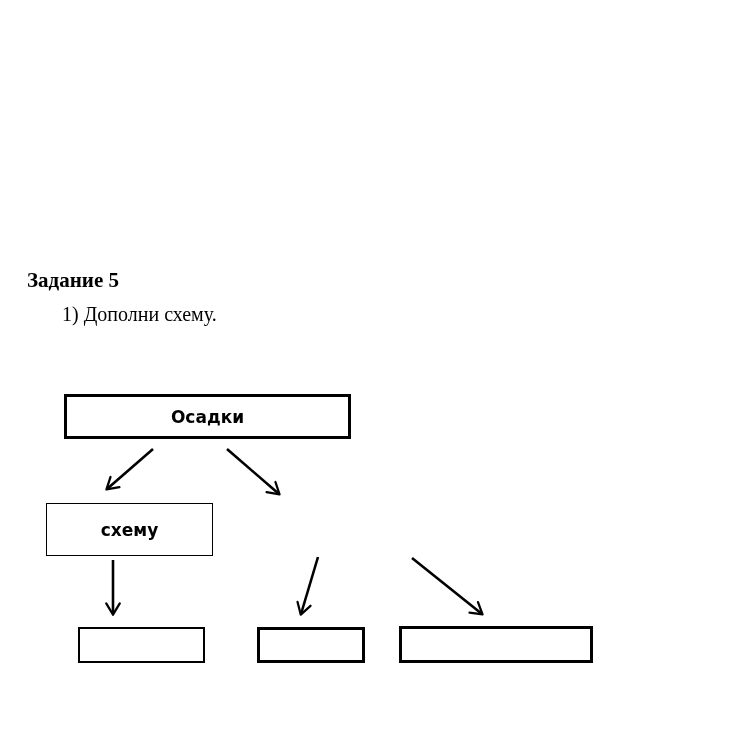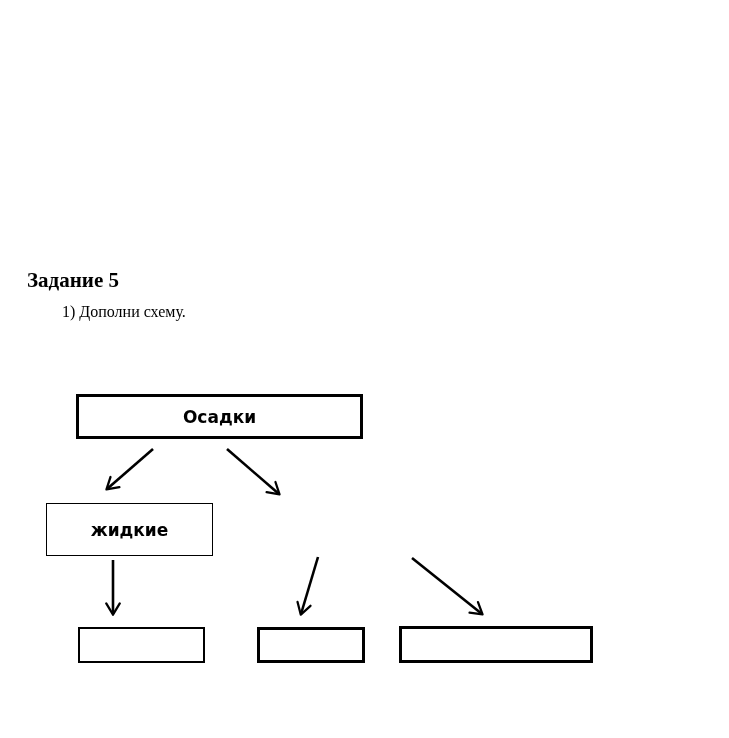--- a/index.html
+++ b/index.html
@@ -22,39 +22,39 @@
     top: 268px;
     font-size: 21px;
     font-weight: bold;
     font-family: "Liberation Serif", serif;
     white-space: nowrap;
   }
   .task-instruction {
     position: absolute;
     left: 62px;
     top: 303px;
-    font-size: 16px;
+    font-size: 20px;
     font-weight: normal;
     font-family: "Liberation Serif", serif;
     white-space: nowrap;
   }
   .box {
     position: absolute;
     box-sizing: border-box;
     background: #ffffff;
     border: 2.5px solid #000000;
     display: flex;
     align-items: center;
     justify-content: center;
     font-family: "DejaVu Sans", "Liberation Sans", sans-serif;
     font-weight: bold;
     font-size: 17px;
     color: #000000;
   }
-  .box-root    { left: 64px;  top: 394px; width: 287px; height: 45px; border-width: 3px; margin-left: 12px; }
+  .box-root    { left: 64px;  top: 394px; width: 287px; height: 45px; border-width: 3px; }
   .box-liquid  { left: 46px;  top: 503px; width: 167px; height: 53px; border-width: 1.5px; }
   .box-solid   { left: 257px; top: 499px; width: 171px; height: 48px; border-width: 3px; }
   .box-ans1    { left: 78px;  top: 627px; width: 127px; height: 36px; border-width: 2.5px; }
   .box-ans2    { left: 257px; top: 627px; width: 108px; height: 36px; border-width: 3px; }
   .box-ans3    { left: 399px; top: 626px; width: 194px; height: 37px; border-width: 3px; }
   .arrows-layer {
     position: absolute;
     left: 0;
     top: 0;
     width: 729px;
@@ -66,21 +66,21 @@
 <body>
 
 <div class="page">
 
   <div class="task-title">Задание 5</div>
 
   <div class="task-instruction">1) Дополни схему.</div>
 
   <div class="box box-root">Осадки</div>
 
-  <div class="box box-liquid">жидкие</div>
+  <div class="box box-liquid">схему</div>
 
 
   <div class="box box-ans1"></div>
 
   <div class="box box-ans2"></div>
 
   <div class="box box-ans3"></div>
 
   <svg class="arrows-layer" viewBox="0 0 729 738" xmlns="http://www.w3.org/2000/svg">
     <defs>

